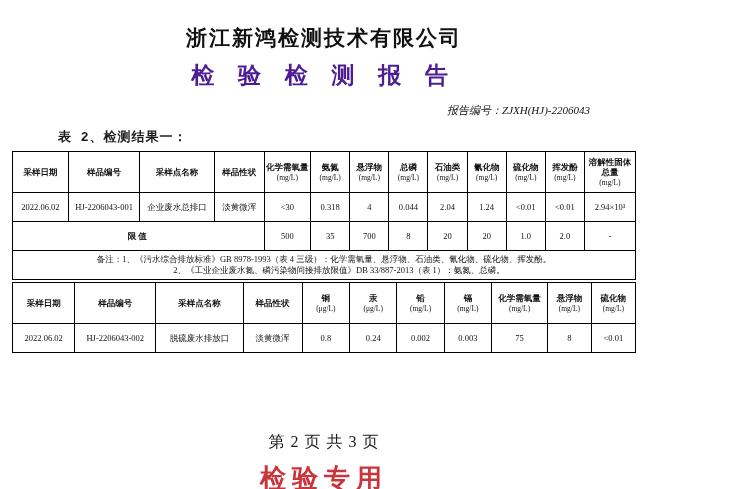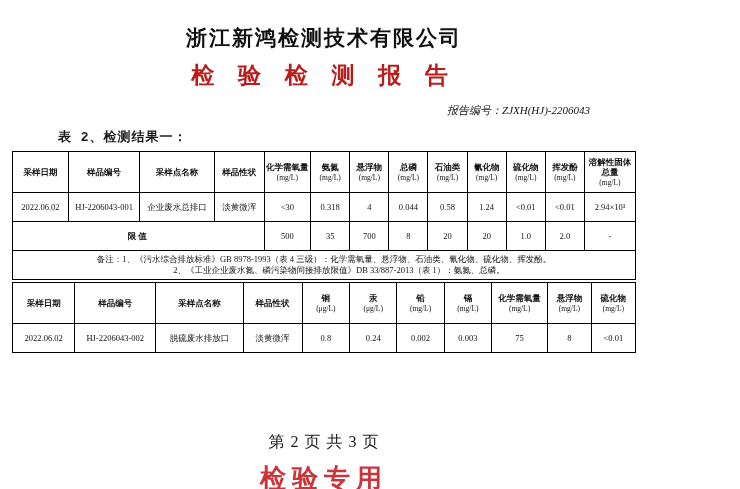--- a/index.html
+++ b/index.html
@@ -30,21 +30,21 @@
     font-size: 21px;
     font-weight: bold;
     letter-spacing: 2px;
     color: #111;
   }
   .doc-title {
     font-size: 23px;
     font-weight: bold;
     letter-spacing: 9px;
     margin-top: 8px;
-    color: #b91c1c;
+    color: #4c1d95;
   }
   .report-no {
     text-align: right;
     padding-right: 58px;
     margin-top: 12px;
     font-size: 11px;
     color: #111;
     font-style: italic;
   }
   .section-title {
@@ -176,21 +176,21 @@
       <tbody>
         <tr>
           <td>2022.06.02</td>
           <td>HJ-2206043-001</td>
           <td>企业废水总排口</td>
           <td>淡黄微浑</td>
           <td>&lt;30</td>
           <td>0.318</td>
           <td>4</td>
           <td>0.044</td>
-          <td>0.58</td>
+          <td>2.04</td>
           <td>1.24</td>
           <td>&lt;0.01</td>
           <td>&lt;0.01</td>
           <td>2.94×10³</td>
         </tr>
         <tr>
           <td colspan="4" class="row-label">限值</td>
           <td>500</td>
           <td>35</td>
           <td>700</td>

